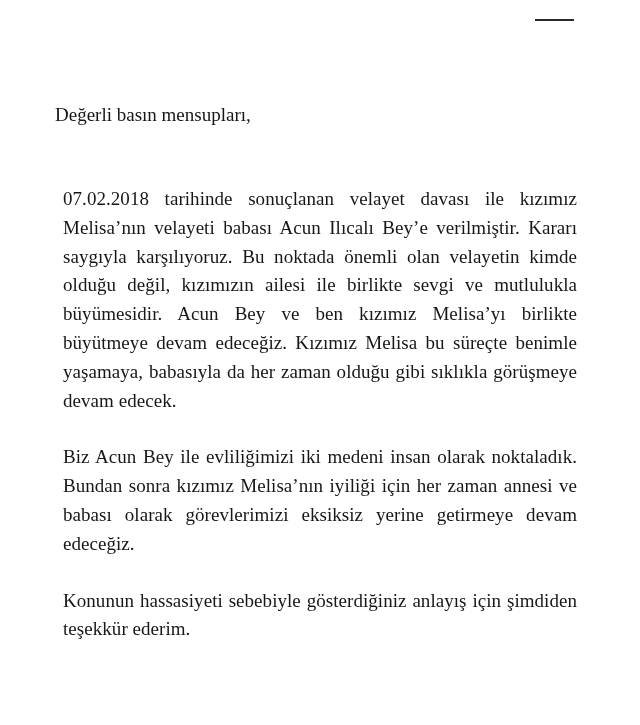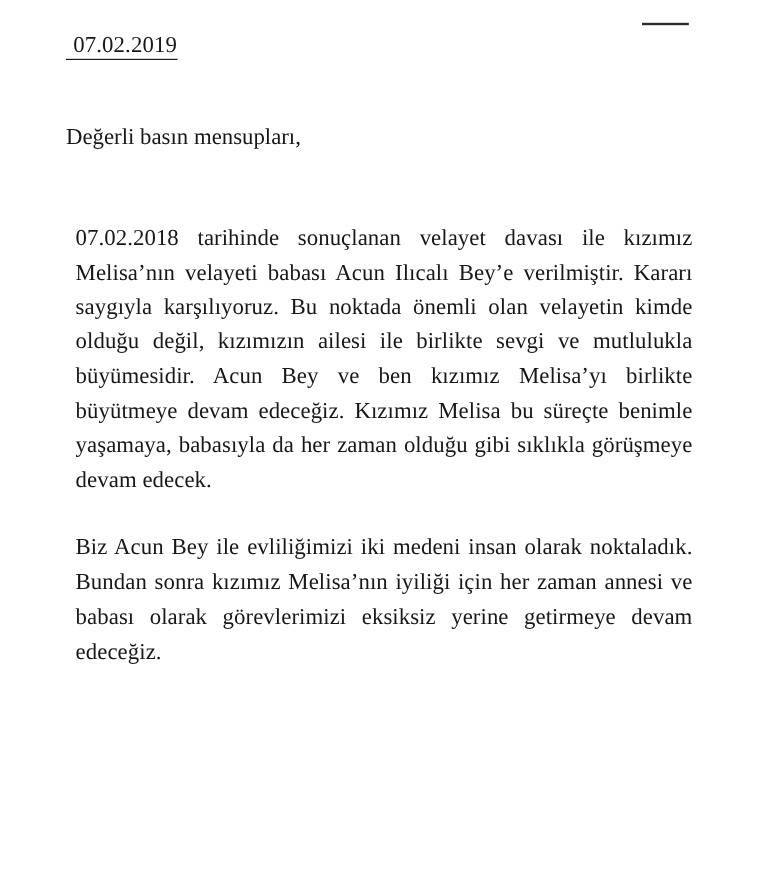--- a/index.html
+++ b/index.html
@@ -112,25 +112,25 @@
     line-height: 26px;
     white-space: nowrap;
   }
 </style>
 </head>
 <body>
 
 <div class="page">
 
   <div class="header">
-    <div class="doc-date"><span class="u">07.02.2019</span></div>
     <div class="redaction-line"></div>
   </div>
 
   <div class="body-block">
     <p class="salutation">Değerli basın mensupları,</p>
     <div class="gap-after-salutation"></div>
     <p class="para">07.02.2018 tarihinde sonuçlanan velayet davası ile kızımız Melisa’nın velayeti babası Acun Ilıcalı Bey’e verilmiştir. Kararı saygıyla karşılıyoruz. Bu noktada önemli olan velayetin kimde olduğu değil, kızımızın ailesi ile birlikte sevgi ve mutlulukla büyümesidir. Acun Bey ve ben kızımız Melisa’yı birlikte büyütmeye devam edeceğiz. Kızımız Melisa bu süreçte benimle yaşamaya, babasıyla da her zaman olduğu gibi sıklıkla görüşmeye devam edecek.</p>
     <p class="para">Biz Acun Bey ile evliliğimizi iki medeni insan olarak noktaladık. Bundan sonra kızımız Melisa’nın iyiliği için her zaman annesi ve babası olarak görevlerimizi eksiksiz yerine getirmeye devam edeceğiz.</p>
+    <p class="para">Konunun hassasiyeti sebebiyle gösterdiğiniz anlayış için şimdiden teşekkür ederim.</p>
   </div>
 
 
 </div>
 
 </body></html>

